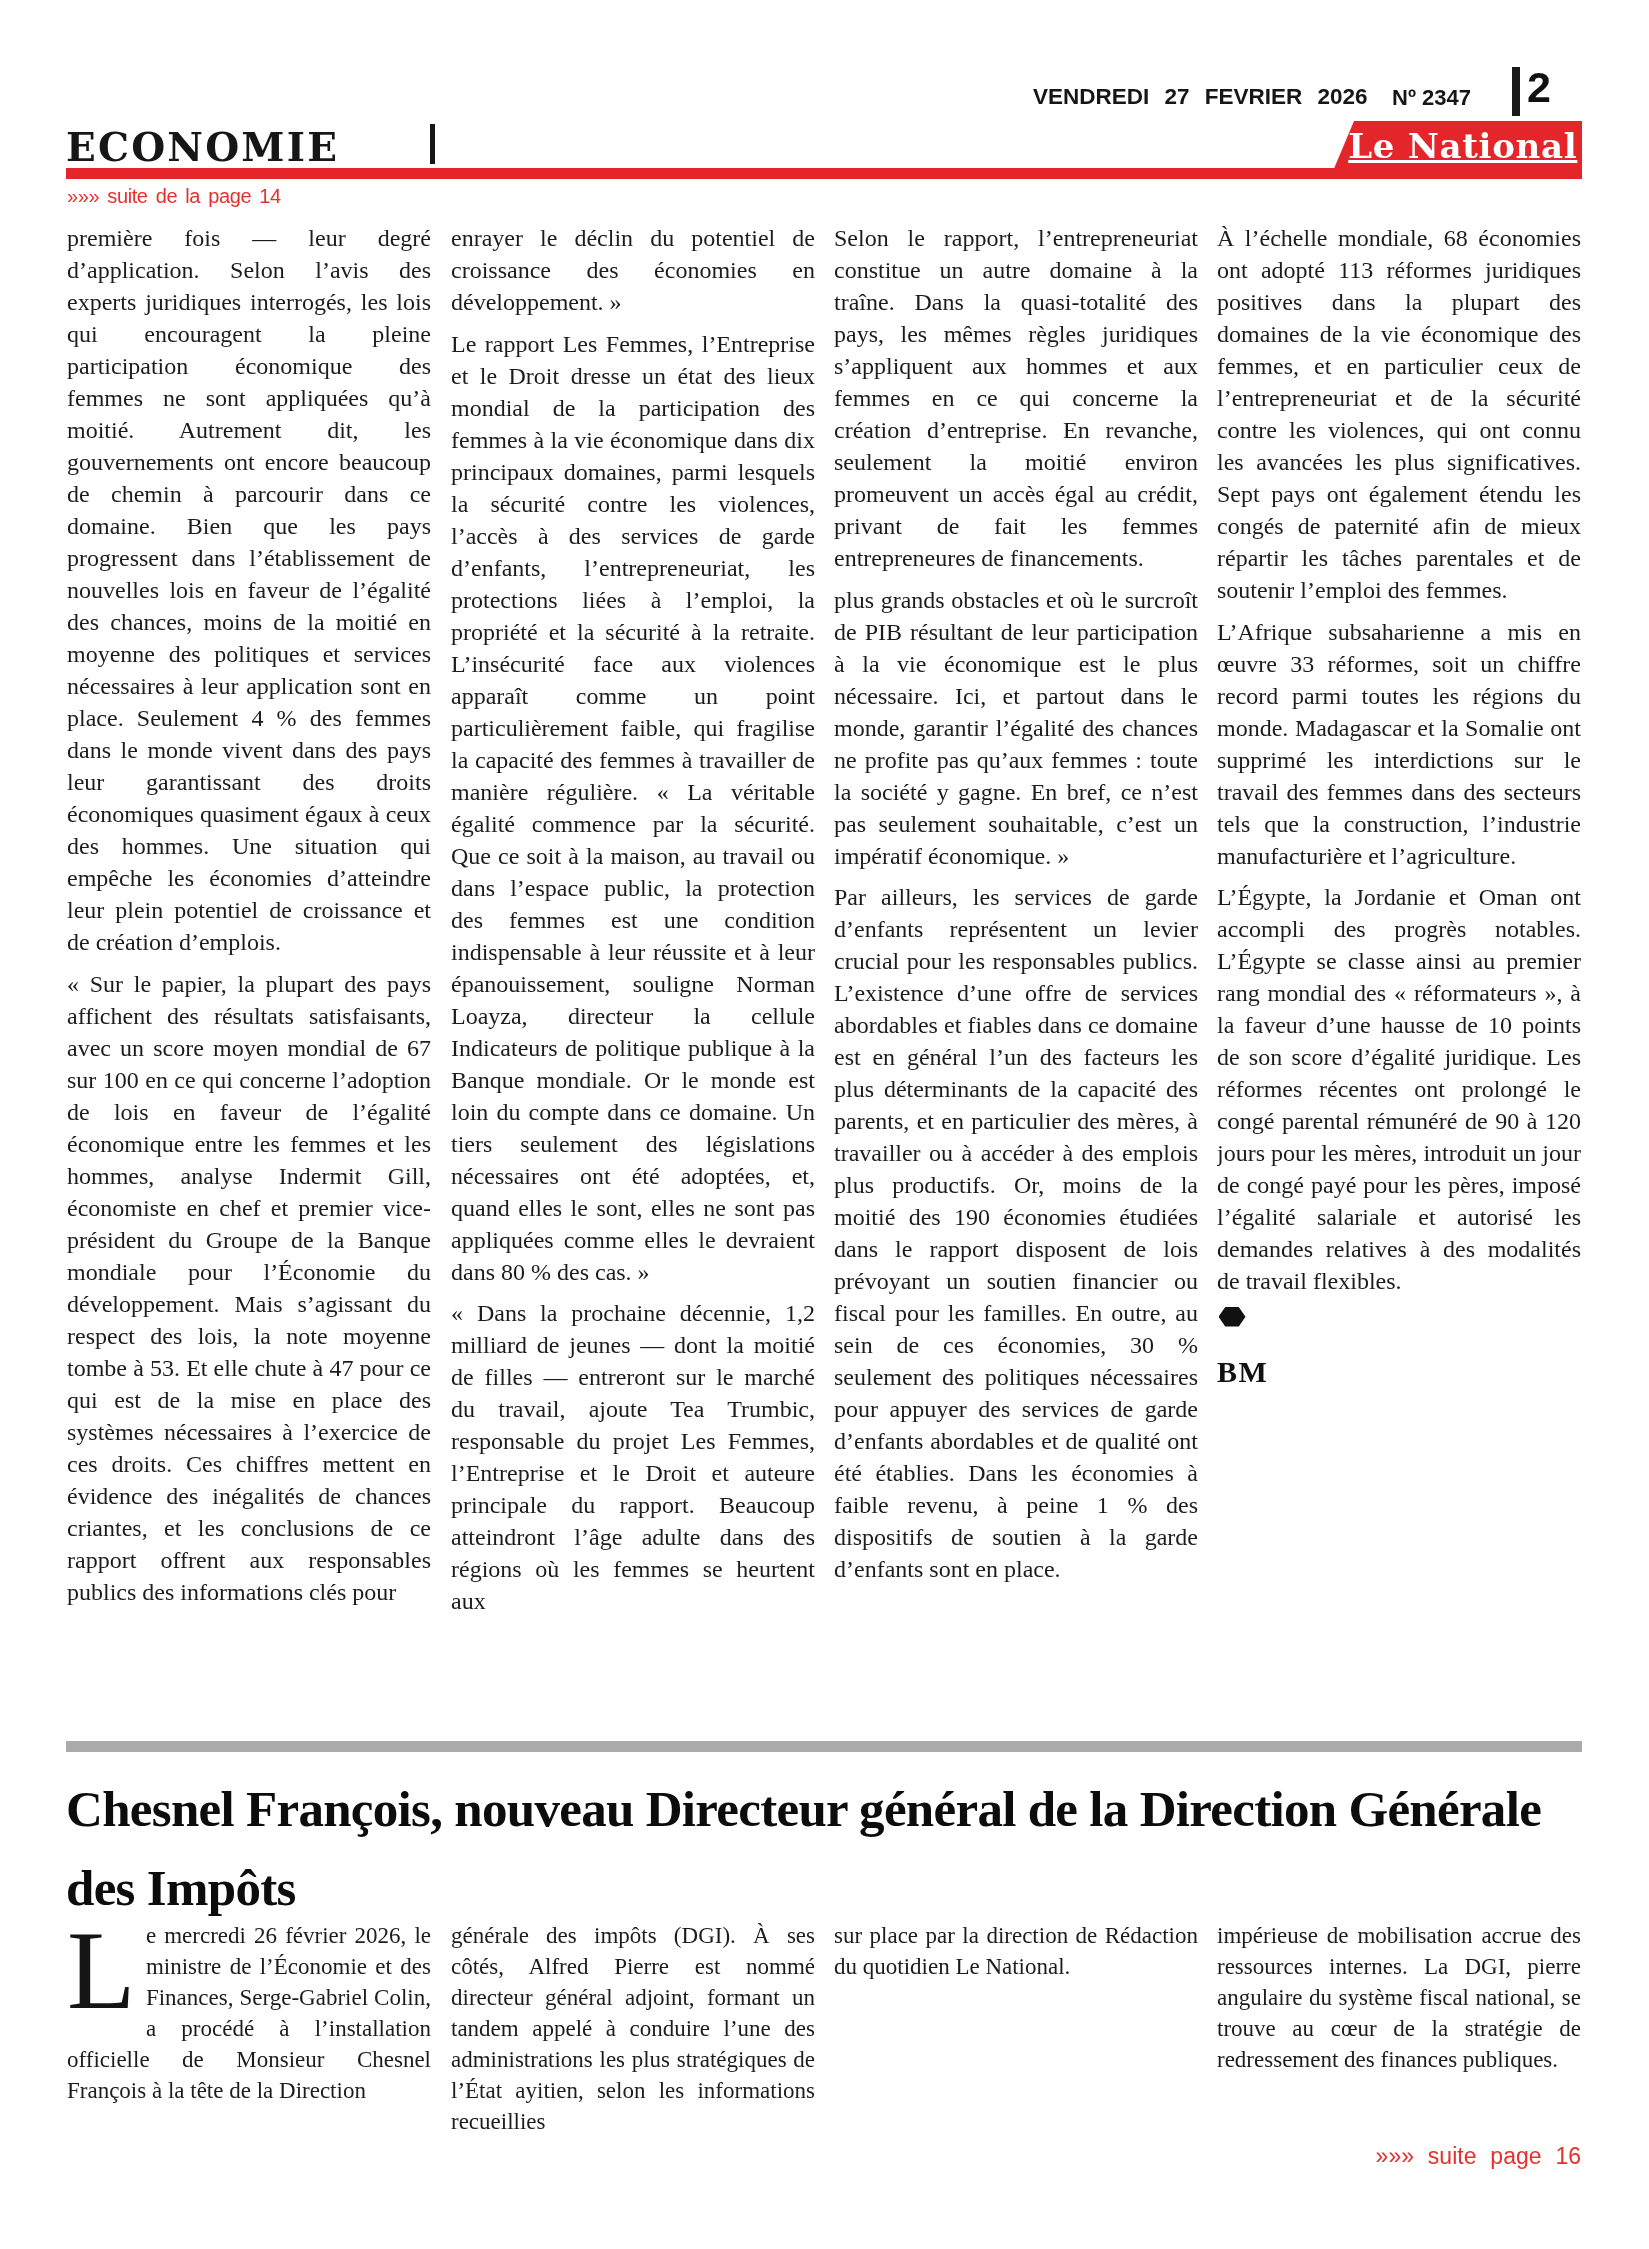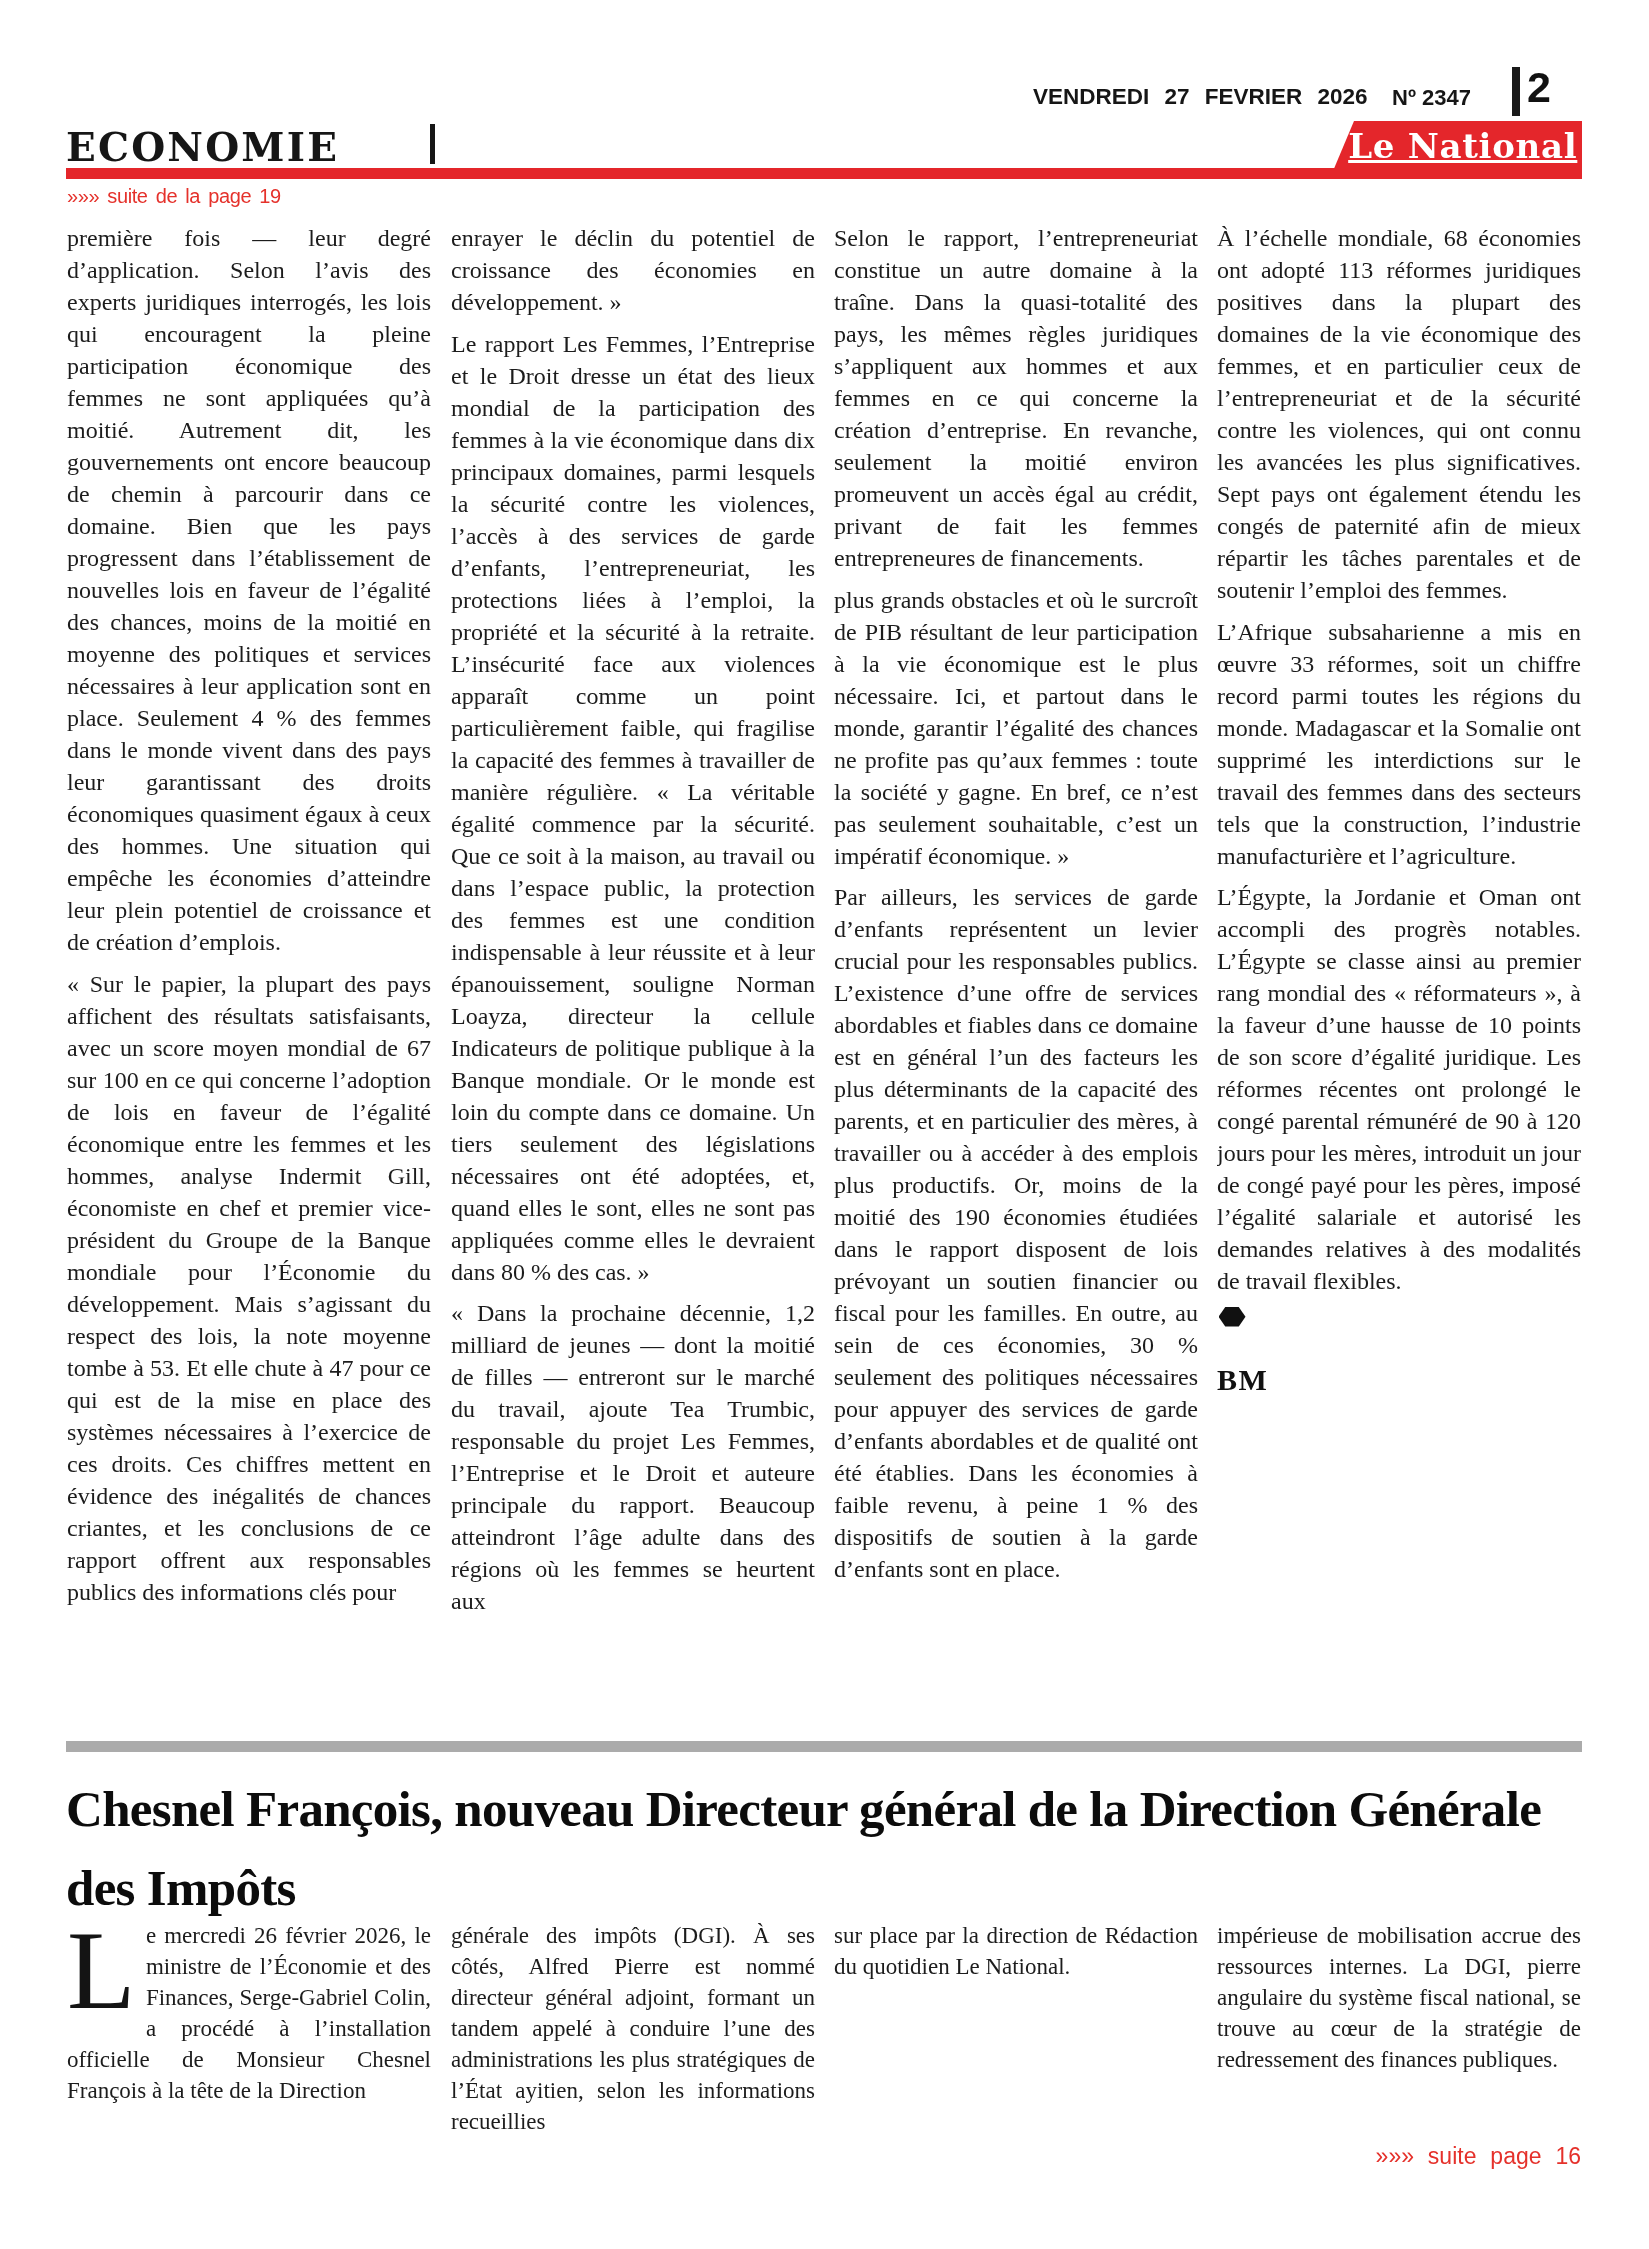--- a/index.html
+++ b/index.html
@@ -21,21 +21,21 @@
   .red-stripe{position:absolute;left:66px;top:168px;width:1516px;height:10.5px;background:#e4262b;}
   .cont-from{position:absolute;left:67px;top:185px;font:400 20px "Liberation Sans",sans-serif;
              color:#e5312b;letter-spacing:-0.4px;word-spacing:3px;}
   
   .col{position:absolute;top:222px;width:364px;height:1503px;overflow:hidden;
        font:400 24px/32px "Liberation Serif",serif;text-align:justify;color:#1c1c1c;}
   .c1{left:67px;} .c2{left:451px;} .c3{left:834px;} .c4{left:1217px;}
   .col p{margin:0 0 9.7px 0;}
   .endmark{width:27px;height:19.5px;background:#111;margin:7.5px 0 0 1.5px;
            clip-path:polygon(25% 0,75% 0,100% 50%,75% 100%,25% 100%,0 50%);}
-  .byline{margin-top:36px;font:700 30px "Liberation Serif",serif;letter-spacing:1.5px;color:#111;}
+  .byline{margin-top:28px;font:700 30px "Liberation Serif",serif;letter-spacing:1.5px;color:#111;}
   
   .gray-bar{position:absolute;left:66px;top:1741px;width:1516px;height:11.2px;background:#ababab;}
   .headline{position:absolute;left:66px;top:1770px;width:1518px;
             font:700 51px/79px "Liberation Serif",serif;letter-spacing:-0.7px;color:#0c0c0c;}
   .bcol{position:absolute;top:1920px;width:364px;height:236px;overflow:hidden;
         font:400 23px/31px "Liberation Serif",serif;text-align:justify;color:#1c1c1c;}
   .bcol p{margin:0 0 12px 0;}
   .dropcap{float:left;font-family:"Liberation Serif",serif;font-weight:400;
            font-size:112px;line-height:90px;height:112px;margin:4.5px 10.5px 0 0;color:#141414;}
   .cont-next{position:absolute;left:1217px;top:2143px;width:364px;text-align:right;
@@ -50,21 +50,21 @@
   <div class="issue-no">Nº 2347</div>
   <div class="page-num-bar"></div>
   <div class="page-num">2</div>
 
   <div class="section-title">ECONOMIE</div>
   <div class="section-divider"></div>
   <div class="brand-banner">
     <span class="brand-name">Le National</span>
   </div>
   <div class="red-stripe"></div>
-  <div class="cont-from">»»» suite de la page  19</div>
+  <div class="cont-from">»»» suite de la page  14</div>
 
   <div>
     <div class="col c1">
       <p>première fois — leur degré d’application. Selon l’avis des experts juridiques interrogés, les lois qui encouragent la pleine participation économique des femmes ne sont appliquées qu’à moitié. Autrement dit, les gouvernements ont encore beaucoup de chemin à parcourir dans ce domaine. Bien que les pays progressent dans l’établissement de nouvelles lois en faveur de l’égalité des chances, moins de la moitié en moyenne des politiques et services nécessaires à leur application sont en place. Seulement 4 % des femmes dans le monde vivent dans des pays leur garantissant des droits économiques quasiment égaux à ceux des hommes. Une situation qui empêche les économies d’atteindre leur plein potentiel de croissance et de création d’emplois.</p>
       <p>« Sur le papier, la plupart des pays affichent des résultats satisfaisants, avec un score moyen mondial de 67 sur 100 en ce qui concerne l’adoption de lois en faveur de l’égalité économique entre les femmes et les hommes, analyse Indermit Gill, économiste en chef et premier vice-président du Groupe de la Banque mondiale pour l’Économie du développement. Mais s’agissant du respect des lois, la note moyenne tombe à 53. Et elle chute à 47 pour ce qui est de la mise en place des systèmes nécessaires à l’exercice de ces droits. Ces chiffres mettent en évidence des inégalités de chances criantes, et les conclusions de ce rapport offrent aux responsables publics des informations clés pour</p>
     </div>
     <div class="col c2">
       <p>enrayer le déclin du potentiel de croissance des économies en développement. »</p>
       <p>Le rapport Les Femmes, l’Entreprise et le Droit dresse un état des lieux mondial de la participation des femmes à la vie économique dans dix principaux domaines, parmi lesquels la sécurité contre les violences, l’accès à des services de garde d’enfants, l’entrepreneuriat, les protections liées à l’emploi, la propriété et la sécurité à la retraite. L’insécurité face aux violences apparaît comme un point particulièrement faible, qui fragilise la capacité des femmes à travailler de manière régulière. « La véritable égalité commence par la sécurité. Que ce soit à la maison, au travail ou dans l’espace public, la protection des femmes est une condition indispensable à leur réussite et à leur épanouissement, souligne Norman Loayza, directeur la cellule Indicateurs de politique publique à la Banque mondiale. Or le monde est loin du compte dans ce domaine. Un tiers seulement des législations nécessaires ont été adoptées, et, quand elles le sont, elles ne sont pas appliquées comme elles le devraient dans 80 % des cas. »</p>
       <p>« Dans la prochaine décennie, 1,2 milliard de jeunes — dont la moitié de filles — entreront sur le marché du travail, ajoute Tea Trumbic, responsable du projet Les Femmes, l’Entreprise et le Droit et auteure principale du rapport. Beaucoup atteindront l’âge adulte dans des régions où les femmes se heurtent aux</p>

